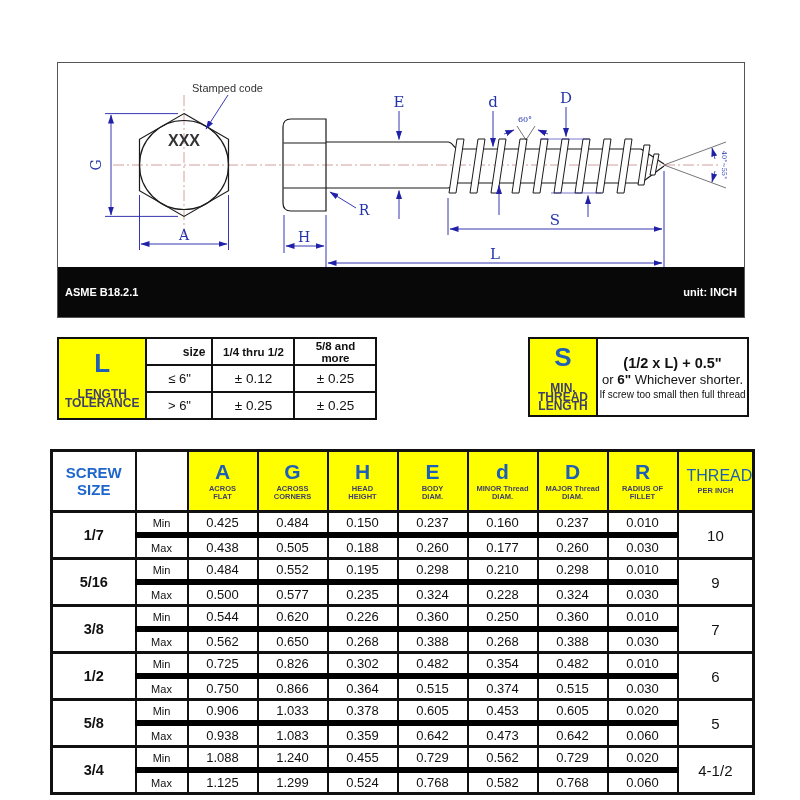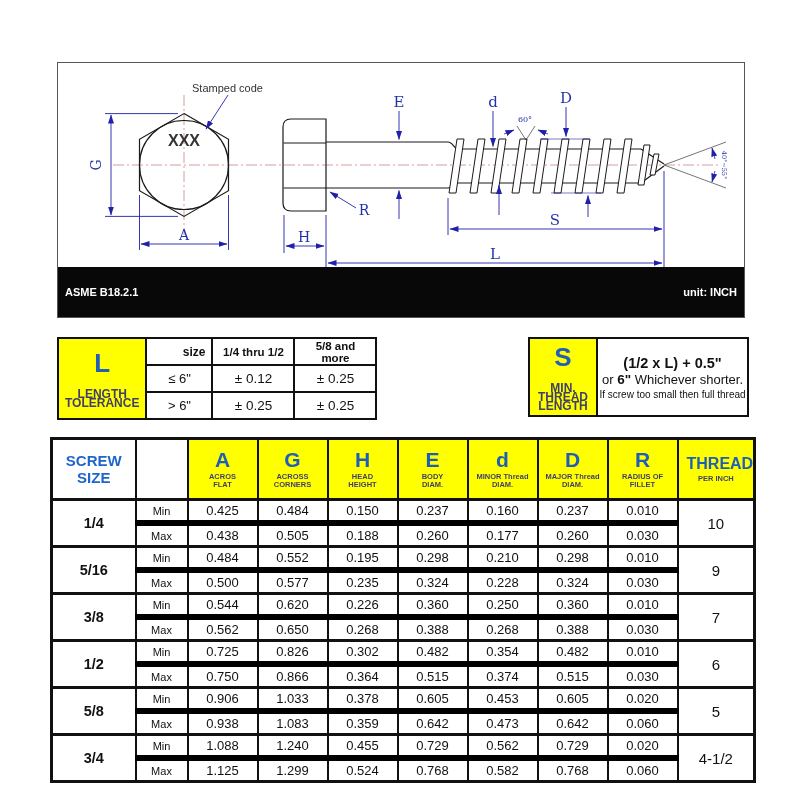--- a/index.html
+++ b/index.html
@@ -28,31 +28,31 @@
           display:flex;box-sizing:border-box;background:#fff;}
   .stable .key{background:#ffff00;width:66px;border-right:2.5px solid #111;display:flex;flex-direction:column;
                align-items:center;justify-content:center;text-align:center;}
   .stable .note{flex:1;display:flex;flex-direction:column;align-items:center;justify-content:center;text-align:center;}
   .note .f1{font-size:14.5px;font-weight:bold;}
   .note .f2{font-size:13px;margin-top:1px;}
   .note .f2 b{font-size:13.5px;}
   .note .f3{font-size:10px;margin-top:2px;}
 
   
-  table.spec{position:absolute;left:50px;top:437px;border-collapse:collapse;table-layout:fixed;
+  table.spec{position:absolute;left:50px;top:449px;border-collapse:collapse;table-layout:fixed;
              border:3px solid #111;background:#fff;padding-left:40px;}
   .spec th,.spec td{border:2px solid #111;padding:0;text-align:center;vertical-align:middle;}
   .spec thead th{height:58px;}
   .spec th.corner{background:#fff;}
   .corner-line{font-size:15px;font-weight:bold;color:#1f66cc;line-height:17px;}
   .spec th.blank{background:#fff;}
   .spec th.colh,.spec th.threadh{background:#ffff00;}
   .spec .letter{font-size:21px;font-weight:bold;color:#1d5fb8;line-height:22px;}
   .spec .cap{font-size:7.5px;font-weight:bold;color:#3f3f6b;line-height:8.5px;margin-top:2px;}
-  .spec .thread-word{font-size:16px;font-weight:bold;color:#1d5fb8;line-height:18px;margin-left:8px;}
+  .spec .thread-word{font-size:16px;font-weight:normal;color:#1d5fb8;line-height:18px;margin-left:8px;}
   .spec tbody td{height:19px;font-size:13px;}
   .spec td.size{font-size:14.5px;font-weight:bold;}
   .spec td.mm{font-size:11px;}
   .spec td.tpi{font-size:15px;}
   .spec tbody tr.min td{border-top:3px solid #111;}
   .spec tbody tr.max td{border-top:6px solid #000000;}
 
   
   text.dim{font-family:"DejaVu Serif",serif;fill:#2233aa;}
   text.note{font-family:"Liberation Sans",sans-serif;fill:#333;}
@@ -300,21 +300,21 @@
           </div>
         </th>
         <th class="threadh">
           <div class="thread-word">THREAD</div>
           <div class="cap">PER INCH</div>
         </th>
       </tr>
     </thead>
   <tbody id="spec-body">
       <tr class="min">
-        <td class="size" rowspan="2">1/4</td>
+        <td class="size" rowspan="2">1/7</td>
         <td class="mm">Min</td>
         <td class="val">0.425</td>
         <td class="val">0.484</td>
         <td class="val">0.150</td>
         <td class="val">0.237</td>
         <td class="val">0.160</td>
         <td class="val">0.237</td>
         <td class="val">0.010</td>
         <td class="tpi" rowspan="2">10</td>
       </tr>

